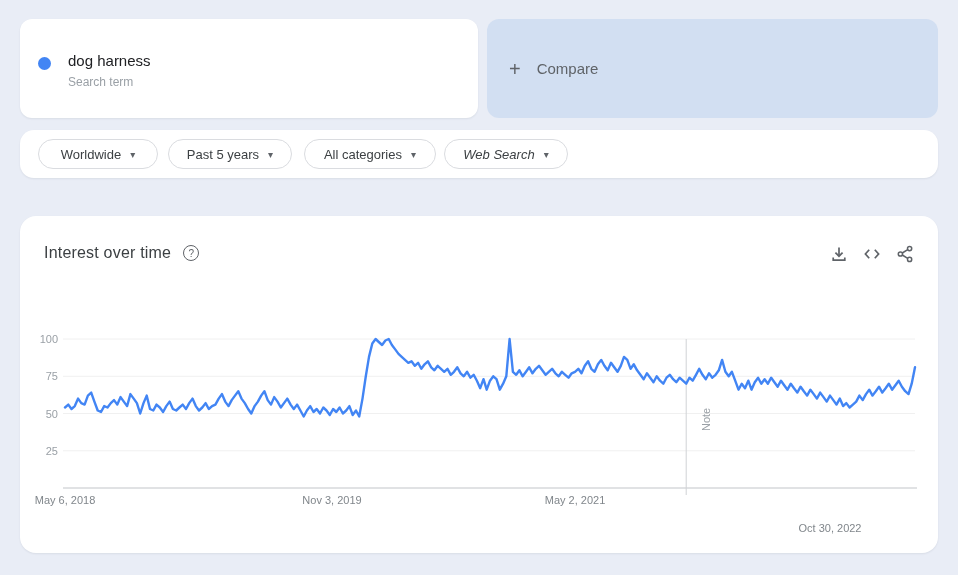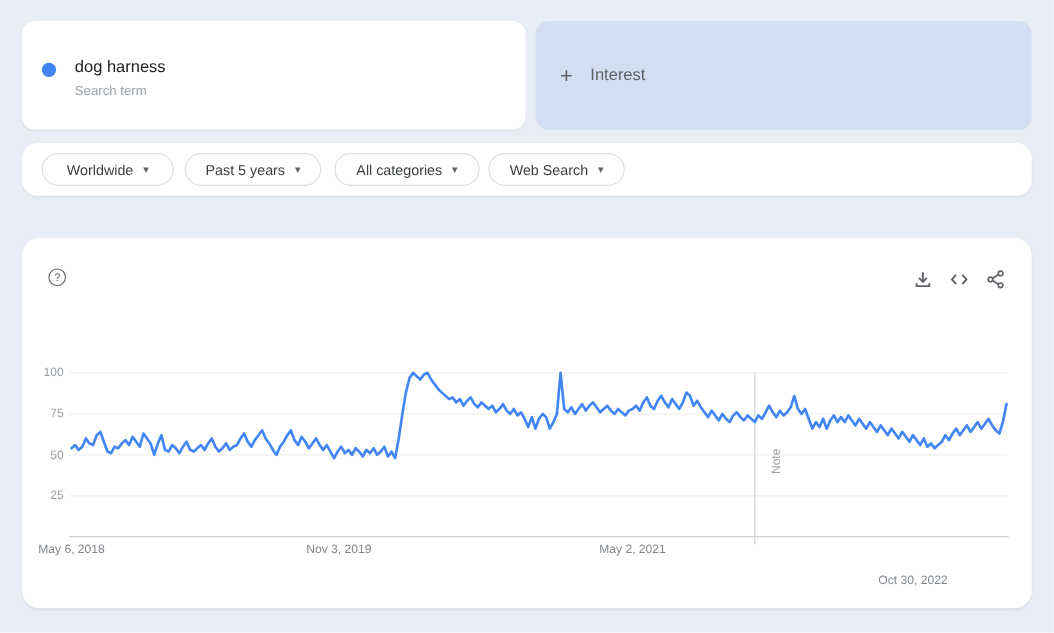--- a/index.html
+++ b/index.html
@@ -46,21 +46,21 @@
   .pill {
     position: absolute; top: 9px; height: 30px;
     border: 1px solid #dadce0; border-radius: 15px;
     display: flex; align-items: center; justify-content: center; gap: 9px;
     font-size: 13px; color: #3c4043; background: #fff; cursor: pointer;
   }
   .pill .caret { font-size: 10px; color: #5f6368; line-height: 1; padding-top: 1px; }
   .pill-0 { left: 18px;  width: 120px; }
   .pill-1 { left: 148px; width: 124px; }
   .pill-2 { left: 284px; width: 132px; }
-  .pill-3 { left: 424px; width: 124px; }
+  .pill-3 { left: 424px; width: 124px; font-style: italic; }
 
   
   .chart-card { left: 20px; top: 216px; width: 918px; height: 337px; border-radius: 16px; }
   .chart-title-row {
     position: absolute; left: 24px; top: 28px;
     display: flex; align-items: center; gap: 12px;
   }
   .chart-title { font-size: 16px; color: #3c4043; letter-spacing: .2px; }
   .help-icon {
     width: 16px; height: 16px; border: 1.4px solid #5f6368; border-radius: 50%;
@@ -97,21 +97,21 @@
 
 <div class="card term-card">
   <span class="term-dot" style="background: rgb(66, 133, 244);"></span>
   <div class="term-title">dog harness</div>
   <div class="term-sub">Search term</div>
 </div>
 
 <div class="card compare-card">
   <div class="compare-inner">
     <span class="compare-plus">+</span>
-    <span>Interest</span>
+    <span>Compare</span>
   </div>
 </div>
 
 <div class="card filter-bar">
   <div class="pill pill-0">
     <span>Worldwide</span>
     <span class="caret">▾</span>
   </div>
   <div class="pill pill-1">
     <span>Past 5 years</span>
@@ -122,20 +122,21 @@
     <span class="caret">▾</span>
   </div>
   <div class="pill pill-3">
     <span>Web Search</span>
     <span class="caret">▾</span>
   </div>
 </div>
 
 <div class="card chart-card">
   <div class="chart-title-row">
+    <span class="chart-title">Interest over time</span>
     <span class="help-icon">?</span>
   </div>
   <div class="chart-toolbar">
     <span class="tool-btn">
       <svg viewBox="0 0 18 18" fill="none" stroke="currentColor" stroke-width="1.7">
         <path d="M9 2.5v8.5"></path>
           <path d="M5.4 7.6 9 11.2l3.6-3.6"></path>
           <path d="M3.2 12.5v2.6h11.6v-2.6"></path>
       </svg>
     </span>
@@ -167,18 +168,18 @@
           <line x1="43" x2="895" y1="160.25" y2="160.25" stroke="#f0f0f0" stroke-width="1"></line>
           <line x1="43" x2="895" y1="197.5" y2="197.5" stroke="#f0f0f0" stroke-width="1"></line>
           <line x1="43" x2="895" y1="234.75" y2="234.75" stroke="#f0f0f0" stroke-width="1"></line>
         </g>
       <line id="axis-base" x1="43" y1="272" x2="897" y2="272" stroke="#c2c5c9" stroke-width="1"></line>
       <line id="note-line" y1="123" y2="279" stroke="#d0d3d6" stroke-width="1" x1="666.2" x2="666.2"></line>
       <polyline id="trend-polyline" fill="none" stroke-width="2.4" stroke-linejoin="round" stroke-linecap="round" stroke="#4285f4" points="45.0,191.5 48.3,188.6 51.5,193.0 54.8,190.1 58.1,182.6 61.3,187.1 64.6,188.6 67.9,179.6 71.2,176.6 74.4,185.6 77.7,194.5 81.0,196.0 84.2,190.1 87.5,191.5 90.8,187.1 94.0,184.1 97.3,188.6 100.6,181.1 103.8,185.6 107.1,190.1 110.4,178.1 113.7,182.6 116.9,187.1 120.2,197.5 123.5,187.1 126.7,179.6 130.0,193.0 133.3,194.5 136.5,188.6 139.8,191.5 143.1,196.0 146.3,190.1 149.6,185.6 152.9,193.0 156.2,194.5 159.4,191.5 162.7,188.6 166.0,193.0 169.2,187.1 172.5,182.6 175.8,190.1 179.0,194.5 182.3,191.5 185.6,187.1 188.8,193.0 192.1,190.1 195.4,188.6 198.7,182.6 201.9,178.1 205.2,185.6 208.5,190.1 211.7,184.1 215.0,179.6 218.3,175.2 221.5,182.6 224.8,187.1 228.1,193.0 231.3,197.5 234.6,190.1 237.9,185.6 241.2,179.6 244.4,175.2 247.7,184.1 251.0,188.6 254.2,181.1 257.5,185.6 260.8,191.5 264.0,187.1 267.3,182.6 270.6,188.6 273.8,193.0 277.1,188.6 280.4,194.5 283.7,200.5 286.9,194.5 290.2,190.1 293.5,196.0 296.7,193.0 300.0,197.5 303.3,191.5 306.5,194.5 309.8,199.0 313.1,193.0 316.3,196.0 319.6,191.5 322.9,197.5 326.2,194.5 329.4,190.1 332.7,199.0 336.0,194.5 339.2,200.5 342.5,182.6 345.8,160.3 349.0,140.9 352.3,127.5 355.6,123.0 358.8,126.0 362.1,129.0 365.4,124.5 368.7,123.0 371.9,129.0 375.2,133.4 378.5,137.9 381.7,140.9 385.0,143.9 388.3,146.8 391.5,145.3 394.8,149.8 398.1,146.8 401.3,152.8 404.6,148.3 407.9,145.3 411.2,151.3 414.4,154.3 417.7,149.8 421.0,152.8 424.2,155.8 427.5,152.8 430.8,158.8 434.0,155.8 437.3,151.3 440.6,157.3 443.8,160.3 447.1,155.8 450.4,161.7 453.7,158.8 456.9,164.7 460.2,172.2 463.5,163.2 466.7,173.7 470.0,164.7 473.3,160.3 476.5,163.2 479.8,173.7 483.1,167.7 486.3,160.3 489.6,123.0 492.9,155.8 496.2,158.8 499.4,154.3 502.7,160.3 506.0,155.8 509.2,151.3 512.5,157.3 515.8,152.8 519.0,149.8 522.3,154.3 525.6,158.8 528.8,155.8 532.1,152.8 535.4,157.3 538.7,160.3 541.9,155.8 545.2,158.8 548.5,161.7 551.7,157.3 555.0,155.8 558.3,152.8 561.5,157.3 564.8,149.8 568.1,145.3 571.3,152.8 574.6,155.8 577.9,148.3 581.2,143.9 584.4,149.8 587.7,154.3 591.0,146.8 594.2,151.3 597.5,155.8 600.8,149.8 604.0,140.9 607.3,143.9 610.6,152.8 613.8,148.3 617.1,154.3 620.4,158.8 623.7,163.2 626.9,157.3 630.2,161.7 633.5,166.2 636.7,160.3 640.0,164.7 643.3,167.7 646.5,161.7 649.8,158.8 653.1,163.2 656.3,166.2 659.6,161.7 662.9,164.7 666.2,167.7 669.4,161.7 672.7,164.7 676.0,158.8 679.2,152.8 682.5,158.8 685.8,163.2 689.0,157.3 692.3,161.7 695.6,158.8 698.8,154.3 702.1,143.9 705.4,155.8 708.7,160.3 711.9,155.8 715.2,164.7 718.5,173.7 721.7,167.7 725.0,172.2 728.3,164.7 731.5,173.7 734.8,166.2 738.1,161.7 741.3,167.7 744.6,163.2 747.9,167.7 751.2,161.7 754.4,166.2 757.7,170.7 761.0,164.7 764.2,169.2 767.5,173.7 770.8,167.7 774.0,172.2 777.3,176.6 780.6,170.7 783.8,175.2 787.1,179.6 790.4,173.7 793.7,178.1 796.9,182.6 800.2,176.6 803.5,181.1 806.7,185.6 810.0,179.6 813.3,184.1 816.5,188.6 819.8,182.6 823.1,190.1 826.3,187.1 829.6,191.5 832.9,188.6 836.2,185.6 839.4,179.6 842.7,184.1 846.0,178.1 849.2,173.7 852.5,179.6 855.8,175.2 859.0,170.7 862.3,176.6 865.6,172.2 868.8,167.7 872.1,173.7 875.4,169.2 878.7,164.7 881.9,170.7 885.2,175.2 888.5,178.1 891.7,167.7 895.0,151.3"></polyline>
     </svg>
 
     <span class="x-tick" id="x-tick-0" style="left: 45px;">May 6, 2018</span>
-    <span class="x-tick" id="x-tick-1" style="left: 288px;">Nov 3, 2019</span>
+    <span class="x-tick" id="x-tick-1" style="left: 312px;">Nov 3, 2019</span>
     <span class="x-tick" id="x-tick-2" style="left: 555px;">May 2, 2021</span>
     <span class="x-tick" id="x-tick-3" style="left: 810px; margin-top: 28px;">Oct 30, 2022</span>
     <span class="note-label" id="note-label" style="left: 680.154px; top: 215px;">Note</span>
   </div>
 </div>
 
 </body></html>

